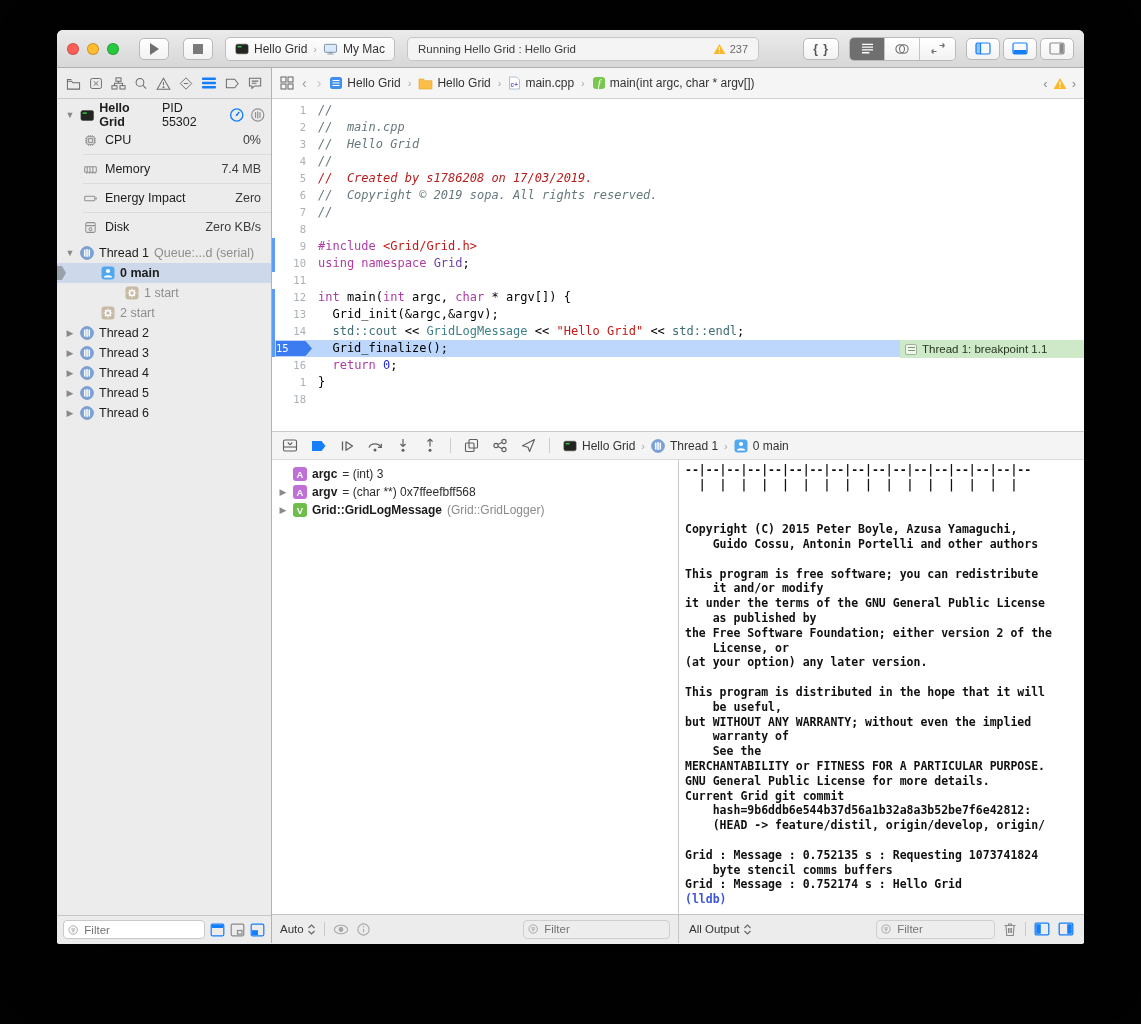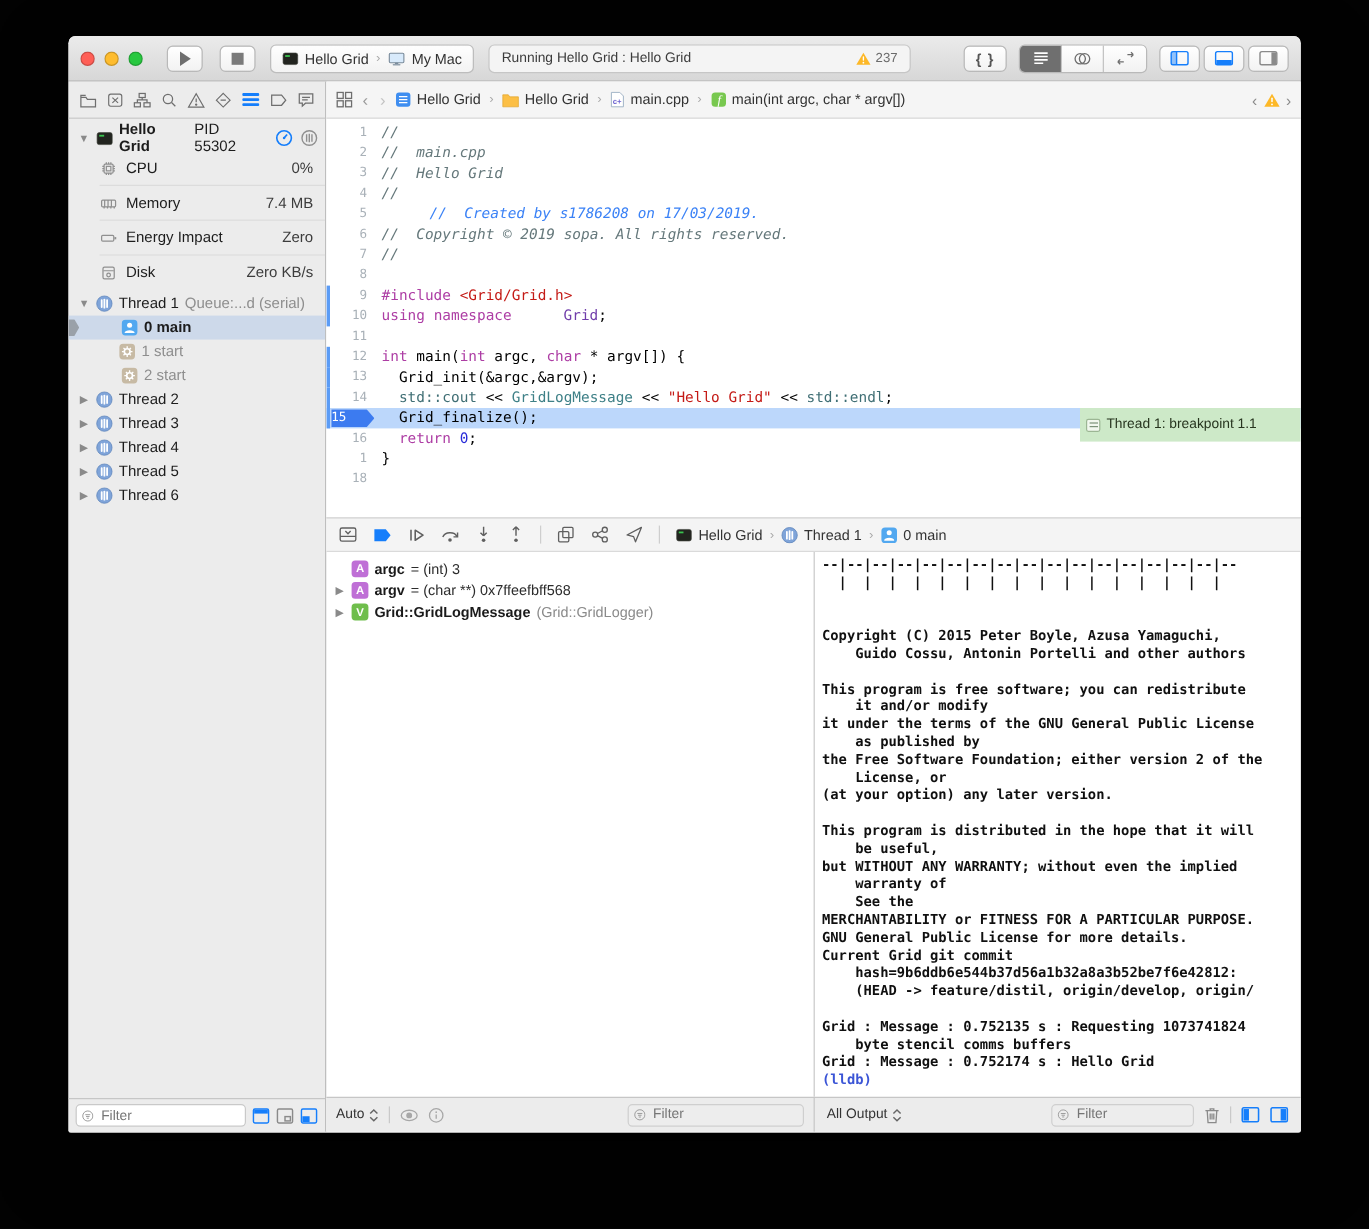--- a/index.html
+++ b/index.html
@@ -61,21 +61,21 @@
   .jb-crumb{display:flex;align-items:center;gap:4px;}
   .jb-issues{margin-left:auto;display:flex;align-items:center;gap:5px;color:#8a8a8a;font-size:13px;}
   .editor{height:332px;position:relative;overflow:hidden;background:#fff;
           font-family:"DejaVu Sans Mono","Liberation Mono",monospace;font-size:12px;padding-top:3px;box-sizing:border-box;}
   .code-line{height:17px;line-height:17px;display:flex;position:relative;white-space:pre;}
   .code-line .gutter{width:46px;min-width:46px;text-align:right;padding-right:12px;color:#a9b1b8;font-size:10.5px;box-sizing:border-box;}
   .code-line.changed::before{content:"";position:absolute;left:0;top:0;width:3px;height:17px;background:#5b9cf6;}
   .code-line.bp-line{background:#bcd7fb;}
   .bp-tag{margin:1px 6px 0 4px;width:36px;height:15px;line-height:15px;background:#3c7bf0;color:#fff !important;
           text-align:left;font-size:10.5px;clip-path:polygon(0 0,82% 0,100% 50%,82% 100%,0 100%);padding-right:5px;box-sizing:border-box;}
-  .annot{position:absolute;right:0;top:0;height:28px;width:184px;background:#cde9c8;display:flex;align-items:center;gap:5px;
+  .annot{position:absolute;right:0;top:0;height:18px;width:184px;background:#cde9c8;display:flex;align-items:center;gap:5px;
          padding-left:5px;box-sizing:border-box;font-family:"Liberation Sans",sans-serif;font-size:11.5px;color:#27351f;}
   .annot-ic{width:12px;height:11px;background:#f2f8ef;border:1px solid #9cb694;border-radius:2px;box-sizing:border-box;
             display:flex;flex-direction:column;justify-content:center;gap:2px;padding:0 1.5px;}
   .annot-ic i{height:1px;background:#7c937a;display:block;}
   .com{font-style:italic;}
   
   .debugbar{height:27px;background:#f4f4f4;border-top:1px solid #c9c9c9;border-bottom:1px solid #dadada;
             display:flex;align-items:center;gap:13px;padding:0 10px;font-size:12px;color:#333;}
   .dbsep{width:1px;height:15px;background:#cecece;}
   .db-crumbs{display:flex;align-items:center;gap:5px;}
@@ -357,21 +357,21 @@
                 <div class="frame-pointer"></div>
                 <span class="ic" style="width: 14px; height: 14px;">
                   <svg viewBox="0 0 14 14" width="100%" height="100%">
                     <rect x=".5" y=".5" width="13" height="13" rx="3" fill="#52a8f0"></rect>
                     <circle cx="7" cy="5" r="2.1" fill="#fff"></circle>
                     <path d="M2.8 11.6c0-3.2 8.4-3.2 8.4 0Z" fill="#fff"></path>
                   </svg>
                 </span>
                 <span>0 main</span>
               </div>
-              <div class="thread-row" style="padding-left: 42px;">
+              <div class="thread-row" style="padding-left: 68px;">
                 <span class="ic" style="width: 14px; height: 14px;">
                   <svg viewBox="0 0 14 14" width="100%" height="100%">
                     <rect x=".5" y=".5" width="13" height="13" rx="3" fill="#c7baa4"></rect>
                     <circle cx="7" cy="7" r="2.4" fill="none" stroke="#fff" stroke-width="1.4"></circle>
                     <path d="M7 2.6v1.6M7 9.8v1.6M2.6 7h1.6M9.8 7h1.6M3.9 3.9l1.1 1.1M9 9l1.1 1.1M10.1 3.9 9 5M5 9l-1.1 1.1" stroke="#fff" stroke-width="1.1"></path>
                   </svg>
                 </span>
                 <span class="dim">1 start</span>
               </div>
               <div class="thread-row" style="padding-left: 44px;">
@@ -538,26 +538,26 @@
               </span>
             <span>›</span>
           </span>
         </div>
 
         <div class="editor" id="code-lines">
             <div class="code-line"><div class="gutter">1</div><div class="code"><span class="com" style="color: rgb(101, 120, 123);">//</span></div></div>
             <div class="code-line"><div class="gutter">2</div><div class="code"><span class="com" style="color: rgb(101, 120, 123);">//  main.cpp</span></div></div>
             <div class="code-line"><div class="gutter">3</div><div class="code"><span class="com" style="color: rgb(101, 120, 123);">//  Hello Grid</span></div></div>
             <div class="code-line"><div class="gutter">4</div><div class="code"><span class="com" style="color: rgb(101, 120, 123);">//</span></div></div>
-            <div class="code-line"><div class="gutter">5</div><div class="code"><span class="com" style="color: #3b82f6; margin-left: 40px;">//  Created by s1786208 on 17/03/2019.</span></div></div>
+            <div class="code-line"><div class="gutter">5</div><div class="code"><span class="com" style="color: #b91c1c;">//  Created by s1786208 on 17/03/2019.</span></div></div>
             <div class="code-line"><div class="gutter">6</div><div class="code"><span class="com" style="color: rgb(101, 120, 123);">//  Copyright © 2019 sopa. All rights reserved.</span></div></div>
             <div class="code-line"><div class="gutter">7</div><div class="code"><span class="com" style="color: rgb(101, 120, 123);">//</span></div></div>
             <div class="code-line"><div class="gutter">8</div><div class="code"></div></div>
             <div class="code-line changed"><div class="gutter">9</div><div class="code"><span style="color: rgb(173, 61, 164);">#include </span><span style="color: rgb(196, 26, 22);">&lt;Grid/Grid.h&gt;</span></div></div>
-            <div class="code-line changed"><div class="gutter">10</div><div class="code"><span style="color: rgb(173, 61, 164);">using</span><span style="color: rgb(0, 0, 0);"> </span><span style="color: rgb(173, 61, 164);">namespace</span><span style="color: rgb(0, 0, 0);"> </span><span style="color: rgb(112, 61, 170); margin-left: 36px;">Grid</span><span style="color: rgb(0, 0, 0);">;</span></div></div>
+            <div class="code-line changed"><div class="gutter">10</div><div class="code"><span style="color: rgb(173, 61, 164);">using</span><span style="color: rgb(0, 0, 0);"> </span><span style="color: rgb(173, 61, 164);">namespace</span><span style="color: rgb(0, 0, 0);"> </span><span style="color: rgb(112, 61, 170);">Grid</span><span style="color: rgb(0, 0, 0);">;</span></div></div>
             <div class="code-line"><div class="gutter">11</div><div class="code"></div></div>
             <div class="code-line changed"><div class="gutter">12</div><div class="code"><span style="color: rgb(173, 61, 164);">int</span><span style="color: rgb(0, 0, 0);"> main(</span><span style="color: rgb(173, 61, 164);">int</span><span style="color: rgb(0, 0, 0);"> argc, </span><span style="color: rgb(173, 61, 164);">char</span><span style="color: rgb(0, 0, 0);"> * argv[]) {</span></div></div>
             <div class="code-line changed"><div class="gutter">13</div><div class="code"><span style="color: rgb(0, 0, 0);">  Grid_init(&amp;argc,&amp;argv);</span></div></div>
             <div class="code-line changed"><div class="gutter">14</div><div class="code"><span style="color: rgb(0, 0, 0);">  </span><span style="color: rgb(63, 110, 116);">std::cout</span><span style="color: rgb(0, 0, 0);"> &lt;&lt; </span><span style="color: rgb(62, 128, 135);">GridLogMessage</span><span style="color: rgb(0, 0, 0);"> &lt;&lt; </span><span style="color: rgb(196, 26, 22);">"Hello Grid"</span><span style="color: rgb(0, 0, 0);"> &lt;&lt; </span><span style="color: rgb(63, 110, 116);">std::endl</span><span style="color: rgb(0, 0, 0);">;</span></div></div>
             <div class="code-line changed bp-line"><div class="gutter" style="padding: 0px; display: flex;"><div class="bp-tag" style="background: rgb(60, 123, 240);">15</div></div><div class="code"><span style="color: rgb(0, 0, 0);">  Grid_finalize();</span></div><div class="annot" style="background: rgb(205, 233, 200);"><div class="annot-ic"><i></i><i></i></div><span>Thread 1: breakpoint 1.1</span></div></div>
             <div class="code-line"><div class="gutter">16</div><div class="code"><span style="color: rgb(0, 0, 0);">  </span><span style="color: rgb(173, 61, 164);">return</span><span style="color: rgb(0, 0, 0);"> </span><span style="color: rgb(39, 42, 216);">0</span><span style="color: rgb(0, 0, 0);">;</span></div></div>
             <div class="code-line"><div class="gutter">1</div><div class="code"><span style="color: rgb(0, 0, 0);">}</span></div></div>
             <div class="code-line"><div class="gutter">18</div><div class="code"></div></div>
           </div>
 

